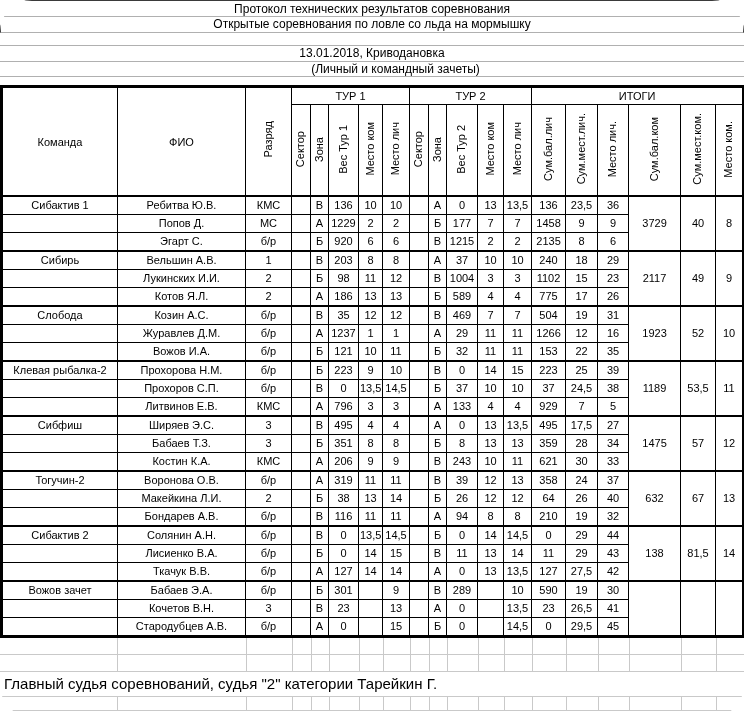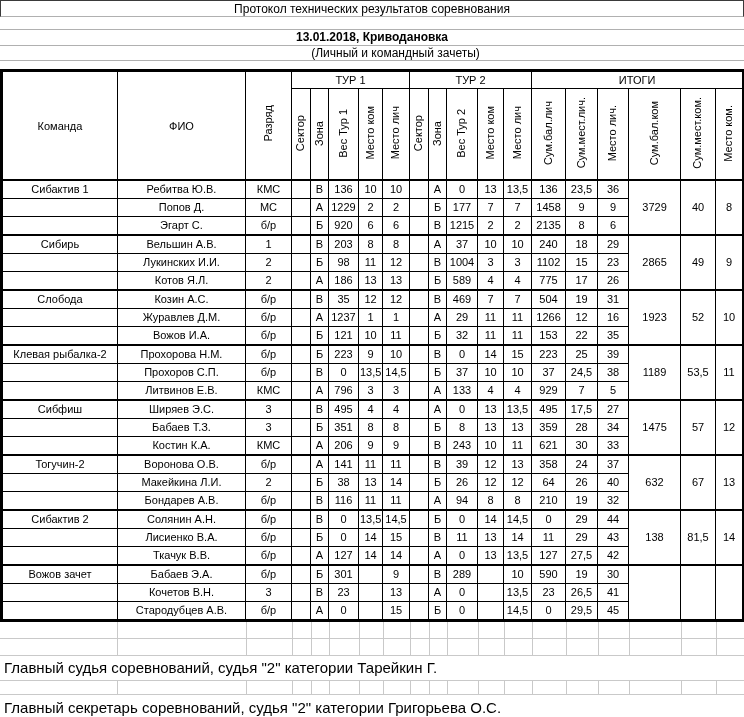--- a/index.html
+++ b/index.html
@@ -1,29 +1,29 @@
 <!DOCTYPE html>
 <html><head>
 <meta charset="utf-8">
 <style>
   html,body{margin:0;padding:0;background:#fff;}
   .sheet{
     width:744px;height:717px;background:#ffffff;color:#000;
     font-family:"Liberation Sans","DejaVu Sans",sans-serif;
-    position:relative;overflow:hidden;box-sizing:border-box;
+    position:relative;overflow:hidden;box-sizing:border-box;border-radius:32px;
   }
   
   .trow{
     box-sizing:border-box;width:744px;font-size:12px;text-align:center;
     border-bottom:1px solid #b0b0b0;line-height:15px;overflow:hidden;white-space:nowrap;
   }
   #r1{height:17px;border-top:1px solid #3a3a3a;border-left:1px solid #3a3a3a;border-right:1px solid #3a3a3a;line-height:16px;}
   #r2{height:16px;border-left:1px solid #3a3a3a;border-right:1px solid #3a3a3a;}
   #r3{height:13px;}
-  #r4{height:16px;font-weight:bold;}
+  #r4{height:16px;}
   #r5{height:15px;padding-left:47px;}
   #r6{height:8px;border-bottom:none;}
   
   .twrap{box-sizing:border-box;width:744px;border:2px solid #000;}
   table.main{border-collapse:collapse;table-layout:fixed;width:740px;}
   table.main th,table.main td{
     border:1px solid #000;padding:0 1px;font-weight:normal;font-size:11px;
     text-align:center;vertical-align:middle;overflow:hidden;white-space:nowrap;
   }
   table.main thead tr.grp th{height:16px;line-height:16px;}
@@ -47,20 +47,21 @@
     height:24px;line-height:24px;white-space:nowrap;
   }
   table.btab tr.ft2 td{height:26px;line-height:26px;}
 </style>
 </head>
 <body>
 
 <div class="sheet">
 
   <div class="trow" id="r1">Протокол технических результатов соревнования</div>
+  <div class="trow" id="r2">Открытые соревнования по ловле со льда на мормышку</div>
   <div class="trow" id="r3"></div>
   <div class="trow" id="r4">13.01.2018, Криводановка</div>
   <div class="trow" id="r5">(Личный и командный зачеты)</div>
   <div class="trow" id="r6"></div>
 
   <div class="twrap">
     <table class="main" id="maintable">
       <colgroup>
         <col style="width:115px">
           <col style="width:128px">
@@ -180,21 +181,21 @@
             <td>8</td>
             <td>8</td>
             <td></td>
             <td>А</td>
             <td>37</td>
             <td>10</td>
             <td>10</td>
             <td>240</td>
             <td>18</td>
             <td>29</td>
-            <td class="tm" rowspan="3">2865</td>
+            <td class="tm" rowspan="3">2117</td>
             <td class="tm" rowspan="3">49</td>
             <td class="tm" rowspan="3">9</td>
           </tr>
           <tr>
             <td class="kom"></td>
             <td>Лукинских И.И.</td>
             <td>2</td>
             <td></td>
             <td>Б</td>
             <td>98</td>
@@ -405,21 +406,21 @@
             <td>33</td>
           </tr>
         </tbody>
         <tbody>
           <tr>
             <td class="kom">Тогучин-2</td>
             <td>Воронова О.В.</td>
             <td>б/р</td>
             <td></td>
             <td>А</td>
-            <td>141</td>
+            <td>319</td>
             <td>11</td>
             <td>11</td>
             <td></td>
             <td>В</td>
             <td>39</td>
             <td>12</td>
             <td>13</td>
             <td>358</td>
             <td>24</td>
             <td>37</td>

